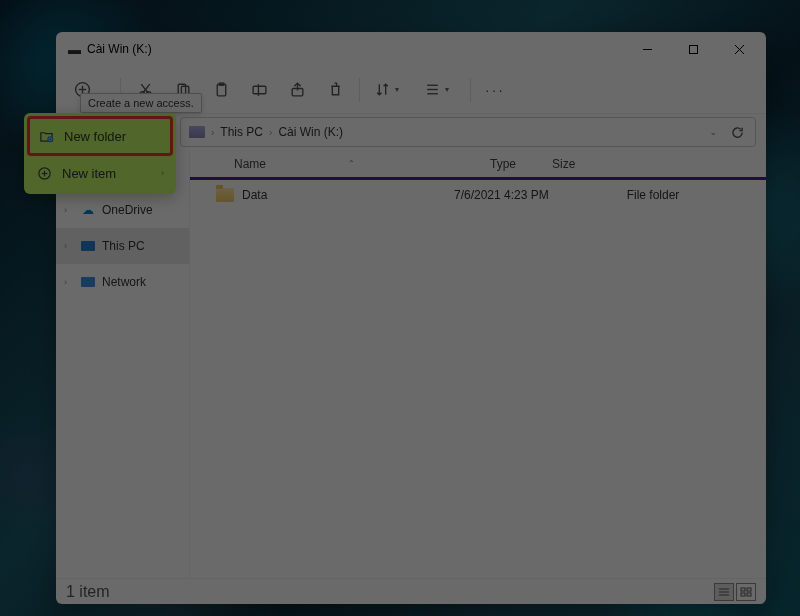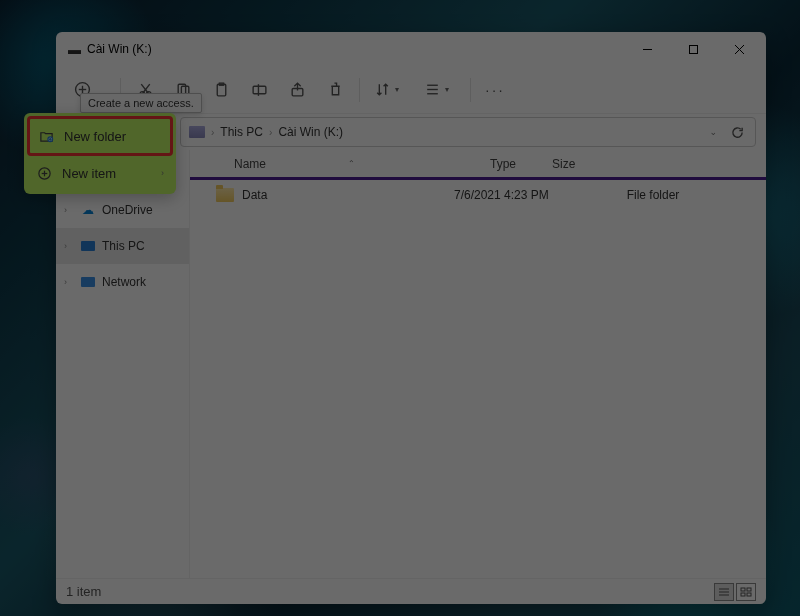--- a/index.html
+++ b/index.html
@@ -84,21 +84,21 @@
       width: 18px; height: 14px; background: linear-gradient(to bottom, #ffe9a8, #f0c95e);
       border-radius: 1px; position: relative;
     }
     .folder-icon::before {
       content: ""; position: absolute; top: -3px; left: 0; width: 7px; height: 4px;
       background: #f0c95e; border-radius: 1px 1px 0 0;
     }
 
     .statusbar {
       height: 26px; border-top: 1px solid #eee; display: flex; align-items: center;
-      padding: 0 10px; font-size: 13px; color: #555;
+      padding: 0 10px; font-size: 16px; color: #555;
     }
     .statusbar .spacer { flex: 1; }
     .view-toggle { display: flex; gap: 2px; }
     .vt-btn { width: 20px; height: 18px; border: 1px solid #888; display: flex; align-items: center; justify-content: center; font-size: 10px; }
     .vt-btn.active { background: #ddd; }
 
     
     .flyout {
       position: absolute; top: 113px; left: 24px; width: 152px;
       background: #bef264; border-radius: 6px; box-shadow: 0 4px 16px rgba(0,0,0,0.25);

